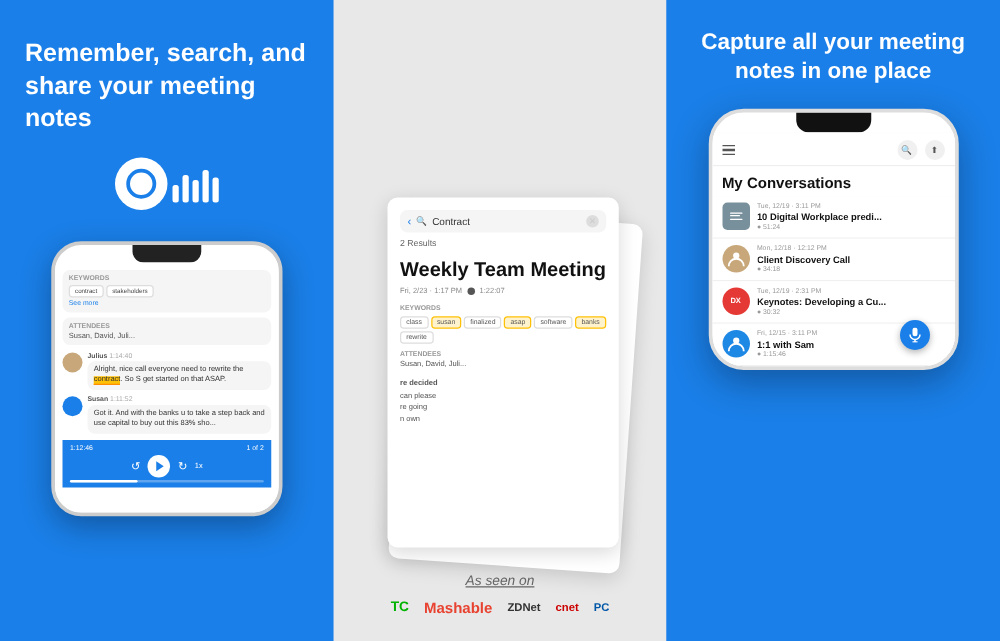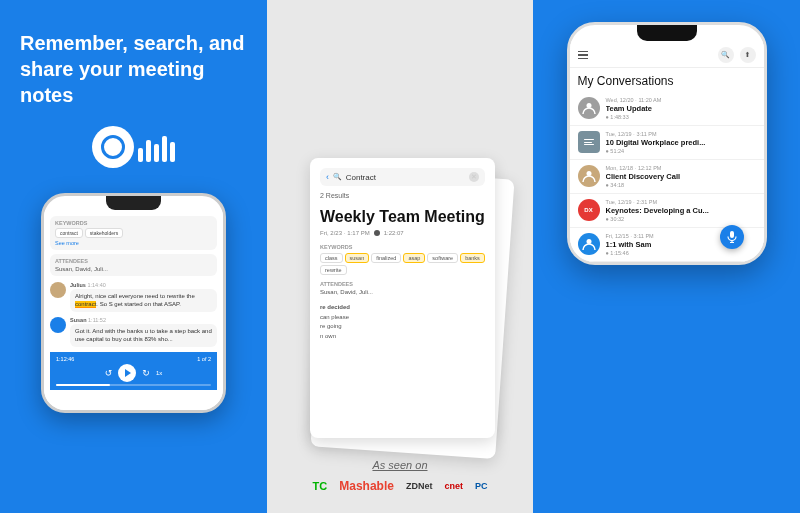--- a/index.html
+++ b/index.html
@@ -238,21 +238,21 @@
       border-radius: 50%;
       display: flex;
       align-items: center;
       justify-content: center;
       font-size: 7px;
       color: #555;
     }
 
     .conversations-title {
       font-size: 12px;
-      font-weight: 400;
+      font-weight: 700;
       color: #111;
       padding: 6px 8px 4px;
       background: white;
     }
 
     .conversation-item {
       background: white;
       padding: 5px 8px;
       border-bottom: 1px solid #f0f0f0;
       display: flex;
@@ -761,53 +761,41 @@
       <span class="tc-logo">TC</span>
       <span class="mashable-logo">Mashable</span>
       <span class="zdnet-logo">ZDNet</span>
       <span class="cnet-logo">cnet</span>
       <span class="pc-logo">PC</span>
     </div>
   </div>
 </div>
 
 <div class="panel-right">
+  <p class="panel-right-text">Capture all your meeting notes in one place</p>
 
   <div class="phone-mockup-right">
     <div class="phone-notch-right"></div>
 
     <div class="right-screen">
 
       <div class="right-header">
         <div class="hamburger-icon">
           <div class="hamburger-line"></div>
           <div class="hamburger-line"></div>
           <div class="hamburger-line"></div>
         </div>
         <div class="right-header-icons">
           <div class="header-icon-circle">🔍</div>
           <div class="header-icon-circle">⬆</div>
         </div>
       </div>
 
       <div class="conversations-title">My Conversations</div>
 
-      <div class="conversation-item">
-        <div class="conv-avatar av-gray">
-          <svg width="14" height="14" viewBox="0 0 14 14" fill="white">
-            <circle cx="7" cy="4.5" r="2.5"></circle>
-            <path d="M1 13c0-3.3 2.7-6 6-6s6 2.7 6 6" stroke="white" stroke-width="1.5" fill="none"></path>
-          </svg>
-        </div>
-        <div class="conv-content">
-          <div class="conv-date">Wed, 12/20 · 11:20 AM</div>
-          <div class="conv-name">Team Update</div>
-          <div class="conv-duration">● 1:48:33</div>
-        </div>
-      </div>
 
       <div class="conversation-item">
         <div class="doc-icon">
           <div class="doc-lines">
             <div class="doc-line"></div>
             <div class="doc-line"></div>
             <div class="doc-line"></div>
           </div>
         </div>
         <div class="conv-content">

